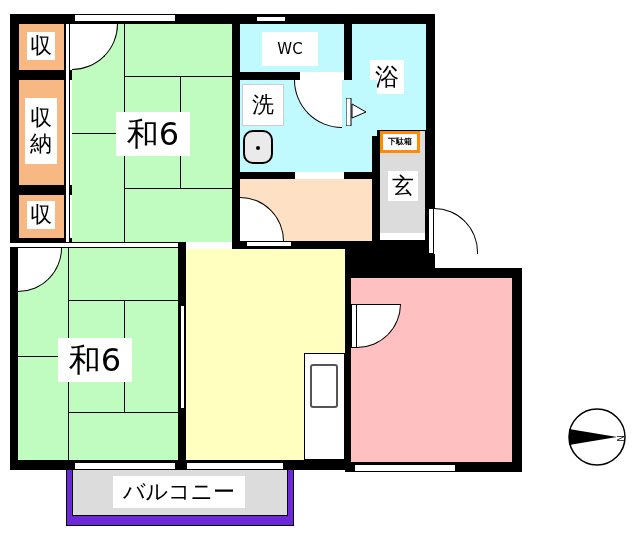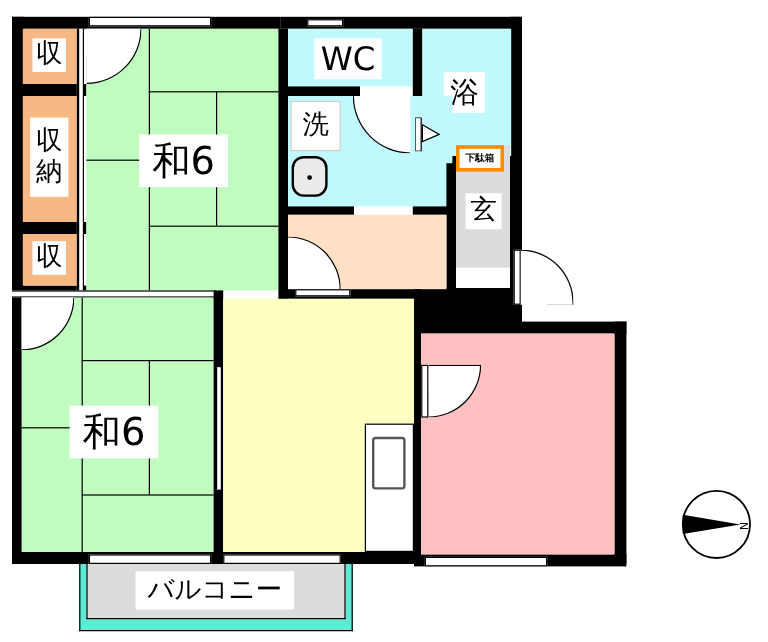--- a/index.html
+++ b/index.html
@@ -63,21 +63,21 @@
   <div class="tline" style="left:50px;top:52px;width:110px;height:1px;"></div>
   <div class="tline" style="left:106px;top:52px;width:1px;height:112px;"></div>
   <div class="tline" style="left:50px;top:164px;width:110px;height:1px;"></div>
   <div class="tline" style="left:0;top:108px;width:50px;height:1px;"></div>
   <div class="lbl" style="left:40px;top:90px;width:74px;height:44px;font-size:32px;">和6</div>
 </div>
 <div class="wall" style="left:178px;top:242px;width:8px;height:222px;"></div>
 <div class="win" style="left:180px;top:306px;width:4px;height:102px;border:none;background:#fff;border-left:1px solid #000;"></div>
 
 <div class="room" style="left:240px;top:24px;width:104px;height:48px;background:#c0fafe;">
-  <div class="lbl" style="left:22px;top:8px;width:56px;height:34px;font-size:27px;">WC</div>
+  <div class="lbl" style="left:22px;top:8px;width:56px;height:34px;font-size:15px;">WC</div>
 </div>
 <div class="win" style="left:256px;top:16px;width:30px;height:6px;"></div>
 <div class="wall" style="left:344px;top:24px;width:8px;height:112px;"></div>
 <div class="wall" style="left:240px;top:72px;width:60px;height:8px;"></div>
 
 <div class="room" style="left:352px;top:24px;width:74px;height:106px;background:#c0fafe;">
   <div class="lbl" style="left:18px;top:36px;width:34px;height:34px;font-size:24px;">浴</div>
 </div>
 <div class="wall" style="left:344px;top:130px;width:90px;height:8px;"></div>
 
@@ -97,21 +97,21 @@
 <div class="wall" style="left:240px;top:172px;width:55px;height:7px;"></div>
 <div class="wall" style="left:344px;top:172px;width:35px;height:7px;"></div>
 <div class="wall" style="left:372px;top:136px;width:8px;height:110px;"></div>
 
 <div class="room" style="left:240px;top:179px;width:132px;height:62px;background:#fee0c4;">
   <div class="door-arc" style="left:0;top:18px;width:44px;height:44px;border-radius:0 44px 0 0;border-bottom:none;border-left:none;"></div>
 </div>
 <div class="wall" style="left:240px;top:241px;width:110px;height:8px;"></div>
 <div class="win" style="left:246px;top:241px;width:46px;height:6px;"></div>
 
-<div class="room" style="left:380px;top:121px;width:45px;height:102px;background:#dcdcdc;">
+<div class="room" style="left:380px;top:131px;width:45px;height:102px;background:#dcdcdc;">
   <div class="abs" style="left:0;top:0;width:40px;height:22px;background:#ff8c00;padding:3px;">
     <div class="lbl" style="position:static;width:100%;height:100%;font-size:8px;font-weight:bold;">下駄箱</div>
   </div>
   <div class="lbl" style="left:8px;top:40px;width:30px;height:30px;font-size:22px;">玄</div>
 </div>
 <div class="win" style="left:428px;top:208px;width:6px;height:46px;"></div>
 <div class="door-arc" style="left:434px;top:208px;width:44px;height:46px;border-radius:0 46px 0 0;border-bottom:none;border-left:none;"></div>
 
 <div class="room" style="left:186px;top:249px;width:159px;height:211px;background:#ffffc0;">
   <div class="abs" style="left:118px;top:104px;width:41px;height:107px;background:#fff;border:1px solid #000;">
@@ -121,21 +121,21 @@
 <div class="wall" style="left:345px;top:249px;width:6px;height:215px;"></div>
 
 <div class="room" style="left:351px;top:278px;width:161px;height:184px;background:#ffc0c2;">
   <div class="win" style="left:0;top:26px;width:6px;height:44px;"></div>
   <div class="door-arc" style="left:6px;top:26px;width:44px;height:44px;border-radius:0 0 44px 0;border-top:1px solid #000;border-left:none;"></div>
 </div>
 <div class="win" style="left:354px;top:464px;width:102px;height:8px;"></div>
 
 <div class="win" style="left:74px;top:462px;width:102px;height:8px;"></div>
 <div class="win" style="left:186px;top:462px;width:98px;height:8px;"></div>
-<div class="abs" style="left:66px;top:470px;width:228px;height:56px;border:1px solid #000;border-top:none;background:#5eead4;">
+<div class="abs" style="left:66px;top:470px;width:228px;height:56px;border:1px solid #000;border-top:none;background:#6d28d9;">
   <div class="abs" style="left:5px;top:0;width:216px;height:46px;background:#dcdcdc;border:1px solid #000;border-top:none;">
     <div class="lbl" style="left:40px;top:6px;width:132px;height:32px;font-size:22px;">バルコニー</div>
   </div>
 </div>
 
 <div class="abs" style="left:567px;top:407px;width:60px;height:60px;">
   <svg width="60" height="60" viewBox="0 0 60 60">
     <circle cx="30" cy="30" r="28" fill="#fff" stroke="#000" stroke-width="1.5"></circle>
     <polygon points="2,22 2,38 50,30" fill="#000"></polygon>
     <text x="52" y="34" font-size="9" font-family="DejaVu Sans, sans-serif" transform="rotate(90 54 30)">N</text>

